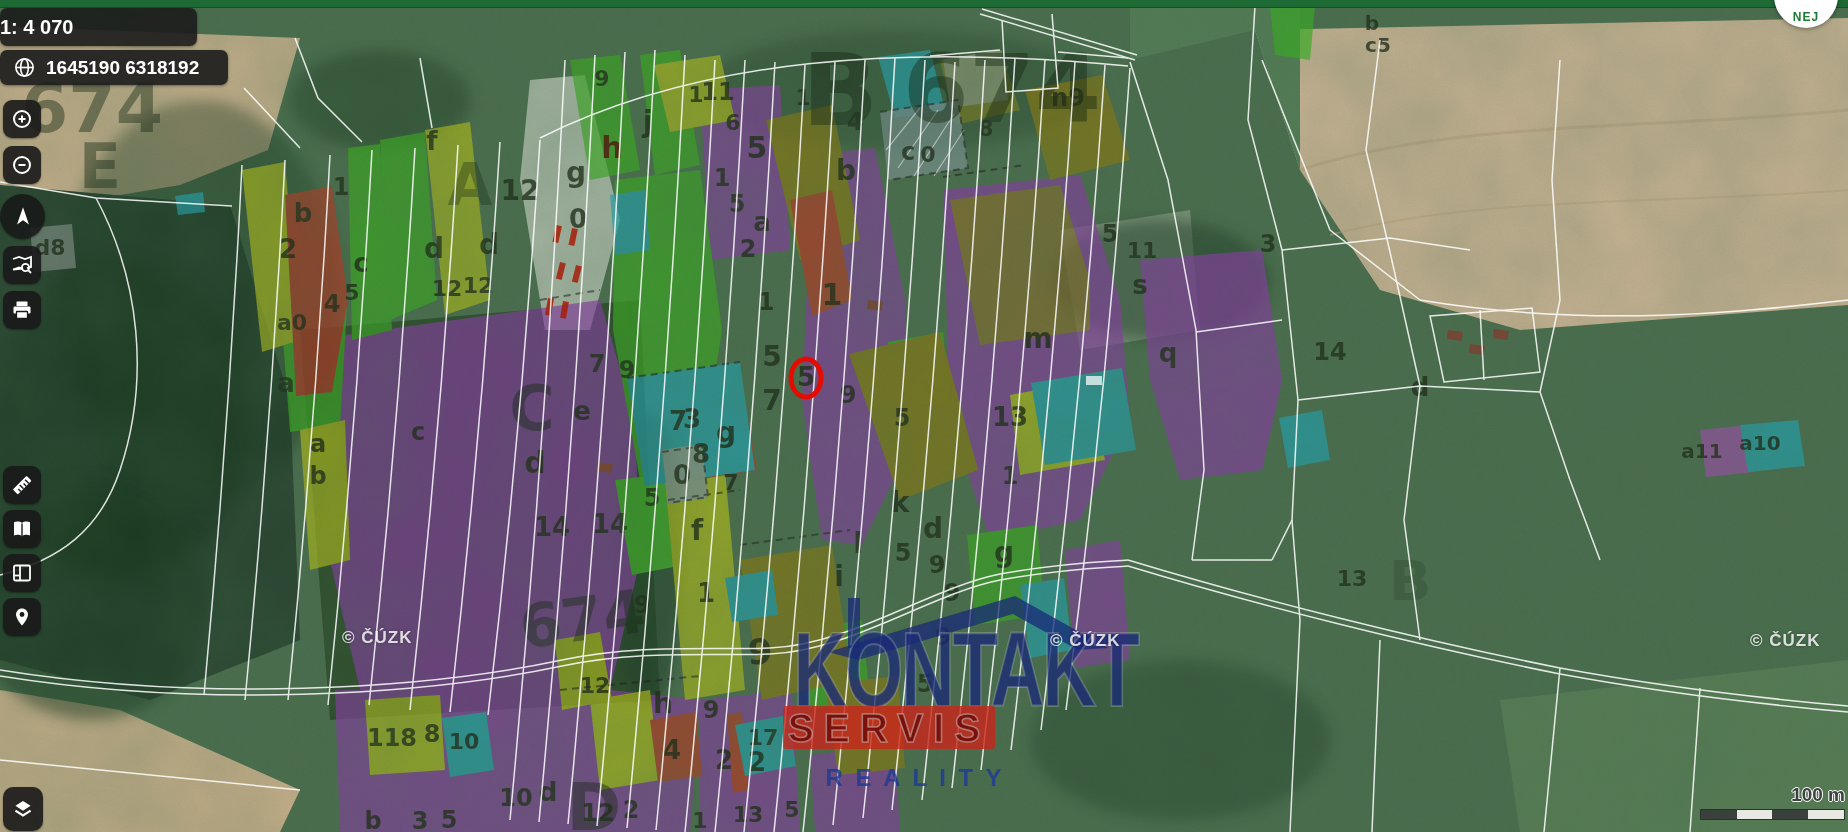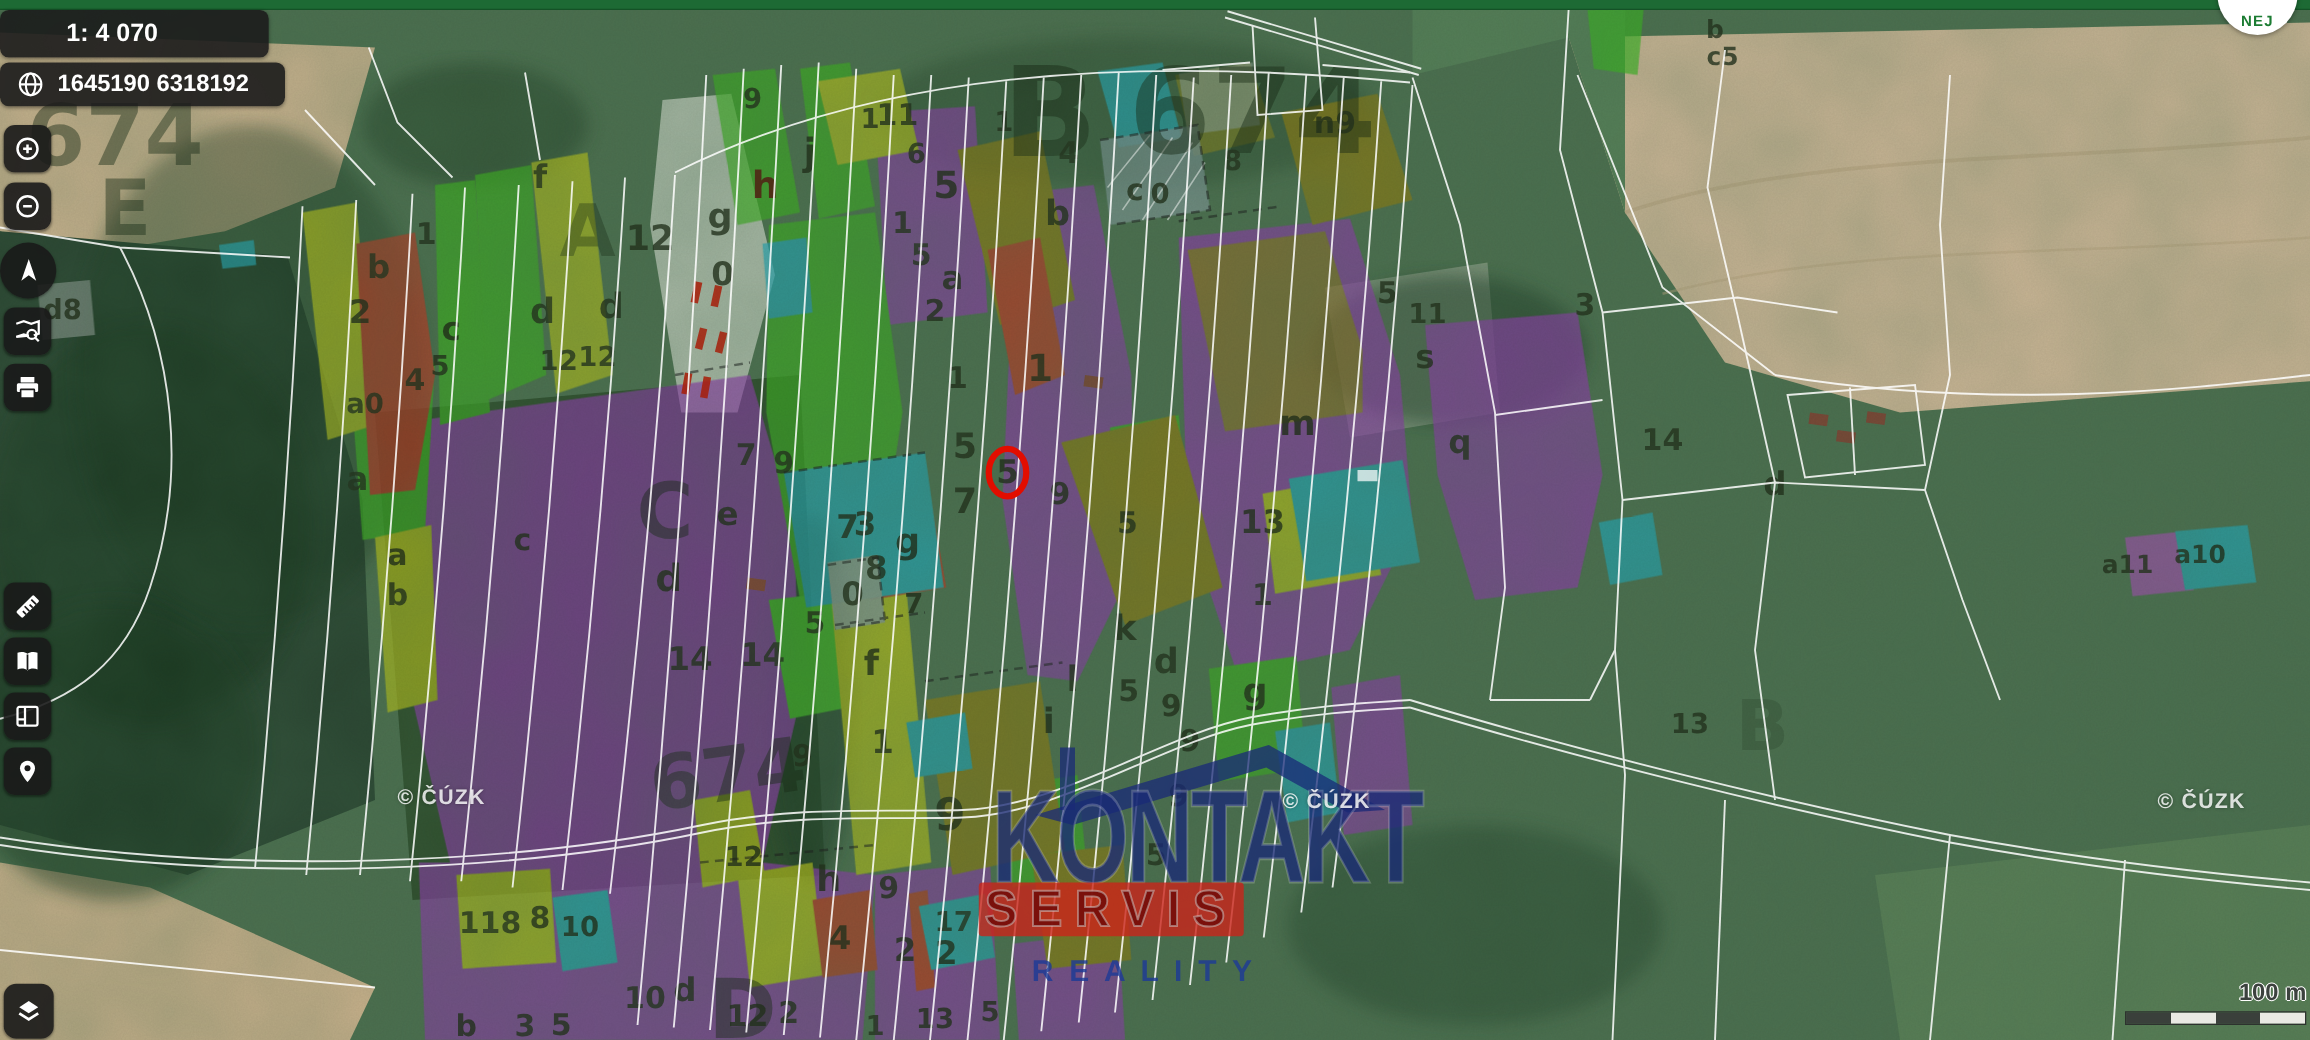--- a/index.html
+++ b/index.html
@@ -4,40 +4,40 @@
 <style>
   html,body{margin:0;padding:0;background:#111;}
   .stage{position:relative;width:1848px;height:832px;overflow:hidden;
          font-family:"Liberation Sans",sans-serif;background:#4d7050;}
   .stage svg text{font-family:"DejaVu Sans","Liberation Sans",sans-serif;}
   #map{position:absolute;inset:0;z-index:1;}
   .topbar{position:absolute;top:0;left:0;width:100%;height:7px;background:#1d6a34;
           border-bottom:1px solid #145226;z-index:38;}
   .panel{position:absolute;left:0;background:rgba(28,28,28,.9);color:#fff;border-radius:7px;
          display:flex;align-items:center;z-index:40;box-shadow:0 1px 3px rgba(0,0,0,.4);}
-  #scalebox{top:8px;width:215px;height:38px;font-size:20px;font-weight:bold;padding-left:53px;box-sizing:border-box;}
+  #scalebox{top:8px;width:197px;height:38px;font-size:20px;font-weight:bold;box-sizing:border-box;}
   #coordbox{top:50px;width:228px;height:35px;font-size:19px;font-weight:bold;}
   #coordbox .gicon{margin:0 10px 0 13px;display:flex;}
   .tbtn{position:absolute;left:3px;width:38px;height:38px;background:rgba(26,26,26,.9);
         border-radius:9px;display:flex;align-items:center;justify-content:center;z-index:40;
         cursor:pointer;box-shadow:0 1px 2px rgba(0,0,0,.4);}
   .tbtn.round{left:0;width:45px;height:45px;border-radius:50%;}
   .tbtn svg{display:block;}
   #wm{position:absolute;inset:0;z-index:25;pointer-events:none;}
   #wm-title{position:absolute;left:758px;top:622px;width:320px;text-align:center;
             font-size:96px;font-weight:bold;color:rgba(25,42,118,.78);line-height:1;
             transform:scale(.78,1.1);letter-spacing:-3px;-webkit-text-stroke:2px rgba(235,235,235,.22);}
   #wm-band{position:absolute;left:783px;top:706px;width:212px;height:43px;background:rgba(203,36,26,.8);
            border-radius:3px;display:flex;align-items:center;justify-content:center;}
   #wm-band span{font-size:39px;font-weight:bold;color:rgba(118,14,10,.92);letter-spacing:10px;
                 -webkit-text-stroke:1.5px rgba(205,205,205,.5);transform:scaleY(1.05);}
   #wm-sub{position:absolute;left:780px;top:764px;width:270px;text-align:center;font-size:24px;
           font-weight:bold;color:rgba(29,58,150,.82);letter-spacing:3px;}
   .attr{position:absolute;z-index:26;color:rgba(255,255,255,.82);font-weight:bold;font-size:17px;
-        letter-spacing:1px;text-shadow:0 0 3px rgba(0,0,0,.35);pointer-events:none;}
+        letter-spacing:1px;text-shadow:0 0 3px rgba(0,0,0,.35);pointer-events:none;margin-left:24px;}
   #badge{position:absolute;left:1774px;top:-36px;width:64px;height:64px;border-radius:50%;
          background:#fff;z-index:42;display:flex;align-items:flex-end;justify-content:center;
          box-shadow:0 1px 4px rgba(0,0,0,.4);cursor:pointer;}
   #badge span{font-size:12px;font-weight:bold;color:#1c7c33;margin-bottom:4px;letter-spacing:1px;}
   #sbar{position:absolute;left:1700px;top:784px;width:145px;z-index:40;text-align:right;}
   #sbar .lbl{font-size:19px;font-weight:bold;color:#3c423e;
              text-shadow:-1px 0 #fff,1px 0 #fff,0 -1px #fff,0 1px #fff;}
   #sbar .bar{margin-top:3px;height:9px;border:1px solid #2d322e;
              background:linear-gradient(to right,#3a403b 0 25%,#e9e9e3 25% 50%,#3a403b 50% 75%,#e9e9e3 75% 100%);}
 </style>

